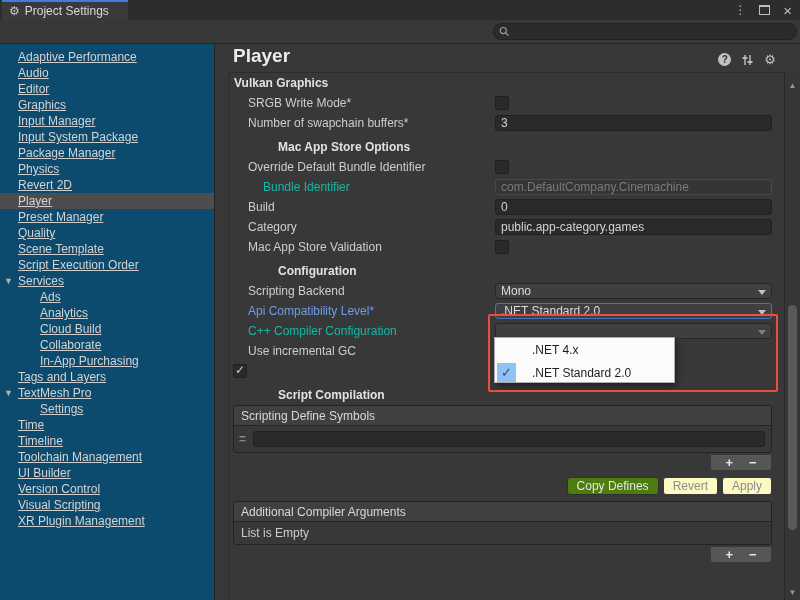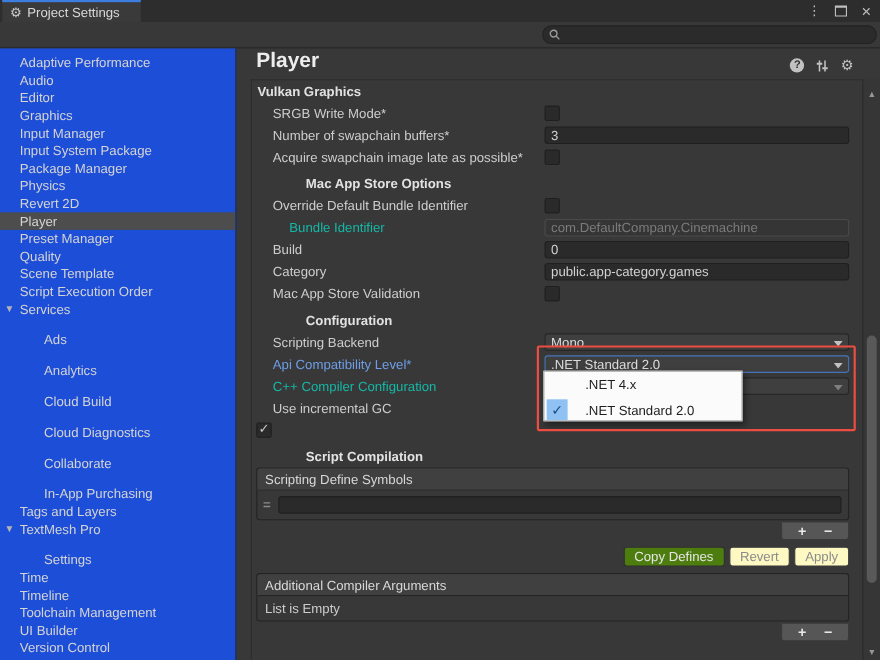--- a/index.html
+++ b/index.html
@@ -18,24 +18,24 @@
   .winctl { position:absolute; right:8px; top:0; height:20px; display:flex; align-items:center; gap:13px; color:#BFBFBF; }
   .winctl .kebab { font-size:12px; }
   .winctl .maxbox { width:11px; height:10px; border:1px solid #BFBFBF; border-top-width:2px; display:inline-block; }
   .winctl .close { font-size:15px; line-height:1; }
   
   .toolbar { position:absolute; top:20px; left:0; width:800px; height:24px; background:#383838; border-bottom:1px solid #262626; }
   .search { position:absolute; left:493px; top:3px; width:304px; height:17px; background:#2B2B2B;
             border:1px solid #222; border-radius:8px; display:flex; align-items:center; padding-left:5px; gap:4px; }
   .search input { background:transparent; border:none; outline:none; color:#D0D0D0; font:inherit; width:100%; height:100%; }
   
-  .sidebar { position:absolute; top:44px; left:0; width:215px; bottom:0; background:#1d4ed8;
-             border-right:1px solid #242424; padding-top:5px; overflow:hidden; }
+  .sidebar { position:absolute; top:44px; left:0; width:215px; bottom:0; background:#0c4a6e;
+             border-right:1px solid #242424; padding-top:5px; overflow:hidden;text-decoration:underline; }
   .si { height:16px; line-height:16px; padding-left:18px; white-space:nowrap; color:#D4D4D4; position:relative; }
-  .si.sub { padding-left:40px;margin-top:12px; }
+  .si.sub { padding-left:40px; }
   .si.sel { background:#4D4D4D; }
   .si .tri { position:absolute; left:4px; top:0; font-size:9px; color:#B4B4B4; }
   
   .main { position:absolute; left:216px; top:44px; right:0; bottom:0; }
   .ptitle { position:absolute; left:17px; top:1px; font-size:19px; font-weight:bold; color:#EDEDED; }
   .hicons { position:absolute; right:24px; top:9px; display:flex; gap:10px; align-items:center; }
   .helpi { width:13px; height:13px; border-radius:50%; background:#C2C2C2; color:#2E2E2E;
            font-size:10px; font-weight:bold; display:flex; align-items:center; justify-content:center; }
   .geari { color:#C2C2C2; font-size:13px; line-height:1; }
   .content { position:absolute; left:12px; top:28px; right:17px; bottom:0;
@@ -128,21 +128,20 @@
   <div class="si">Quality</div>
   <div class="si">Scene Template</div>
   <div class="si">Script Execution Order</div>
   <div class="si">
     <span class="tri">▼</span>
     <span>Services</span>
   </div>
   <div class="si sub">Ads</div>
   <div class="si sub">Analytics</div>
   <div class="si sub">Cloud Build</div>
-  <div class="si sub">Cloud Diagnostics</div>
   <div class="si sub">Collaborate</div>
   <div class="si sub">In-App Purchasing</div>
   <div class="si">Tags and Layers</div>
   <div class="si">
     <span class="tri">▼</span>
     <span>TextMesh Pro</span>
   </div>
   <div class="si sub">Settings</div>
   <div class="si">Time</div>
   <div class="si">Timeline</div>
@@ -174,26 +173,20 @@
       <span class="val">
           <span class="cb"></span>
         </span>
     </div>
     <div class="row">
       <span class="lbl">Number of swapchain buffers*</span>
       <span class="val">
           <input class="tf" value="3" style="">
         </span>
     </div>
-    <div class="row">
-      <span class="lbl">Acquire swapchain image late as possible*</span>
-      <span class="val">
-          <span class="cb"></span>
-        </span>
-    </div>
 
     <div class="sect mt4">Mac App Store Options</div>
     <div class="row">
       <span class="lbl">Override Default Bundle Identifier</span>
       <span class="val">
           <span class="cb"></span>
         </span>
     </div>
     <div class="row">
       <span class="lbl sub2 dis">Bundle Identifier</span>

